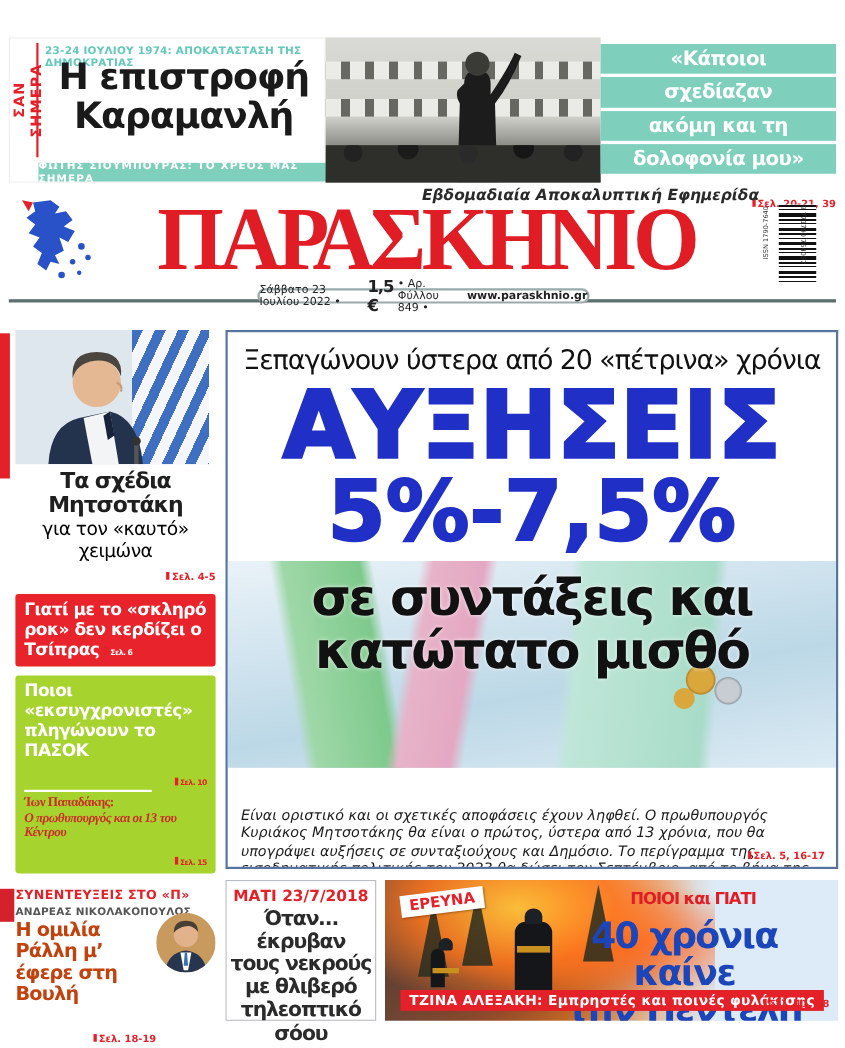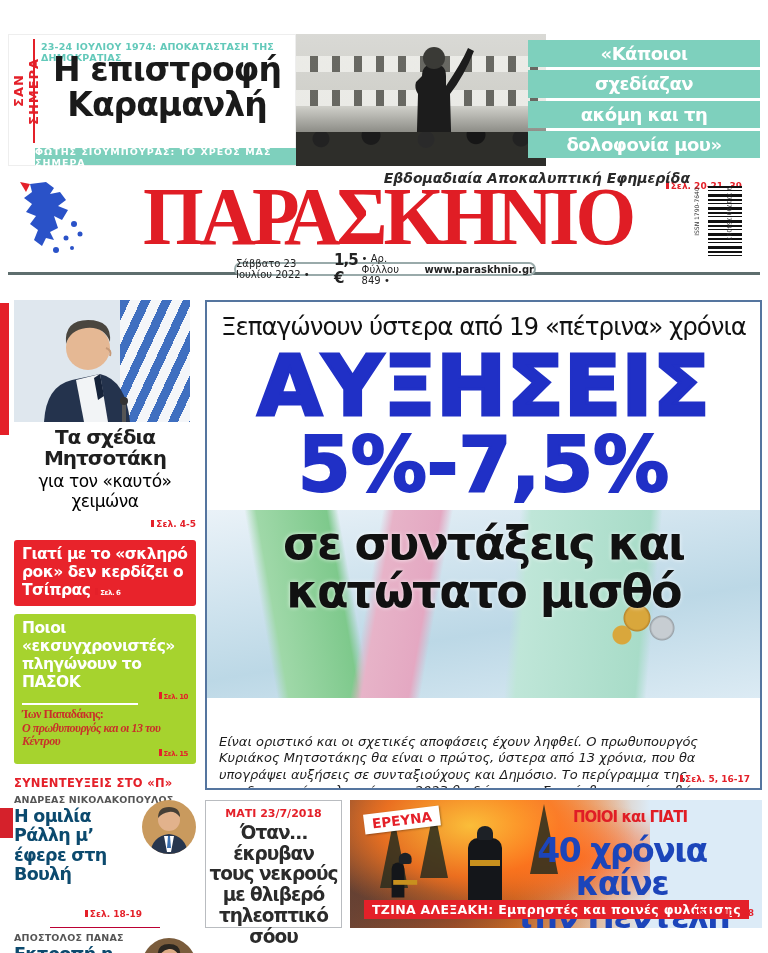--- a/index.html
+++ b/index.html
@@ -26,21 +26,21 @@
   .bp-windows1,.bp-windows2 { position:absolute; left:0; width:100%; height:16px;
     background:repeating-linear-gradient(90deg,#efefeb 0 14px,#55554f 14px 22px); opacity:.85; }
   .bp-windows1 { top:22px; } .bp-windows2 { top:56px; }
   .bp-crowd { position:absolute; left:0; bottom:0; width:100%; height:34px;
     background:radial-gradient(circle at 10% 20%,#222 8px,transparent 9px),
                radial-gradient(circle at 30% 10%,#1b1b1b 9px,transparent 10px),
                radial-gradient(circle at 52% 22%,#2a2a2a 8px,transparent 9px),
                radial-gradient(circle at 72% 8%,#161616 9px,transparent 10px),
                radial-gradient(circle at 90% 18%,#222 8px,transparent 9px), #2e2e2a; }
   .bp-man { position:absolute; left:96px; top:8px; width:86px; height:124px; }
-  .banner-quote { position:absolute; right:0; top:6px; width:232px; height:118px;
+  .banner-quote { position:absolute; right:0; top:6px; width:214px; height:118px;
     display:flex; flex-direction:column; gap:3px; }
   .banner-quote .qrow { flex:1; background:#7ed0bd; color:#fff; font-weight:bold; font-size:18px;
     display:flex; align-items:center; justify-content:center; letter-spacing:-0.5px; }
   .quote-ref { position:absolute; left:0; top:141px; width:214px; text-align:right; }
 
   .pageref { color:#e42029; font-weight:bold; font-size:9px; white-space:nowrap; }
   .pageref::before { content:""; display:inline-block; width:3px; height:7px; background:#e42029; margin-right:2px; }
 
   
   .masthead { position:absolute; left:8px; top:168px; width:752px; height:100px; }
@@ -72,28 +72,28 @@
     background:repeating-linear-gradient(115deg,#3f6fc0 0 9px,#f4f6f9 9px 19px); }
   .lc-headline { margin-top:5px; text-align:center; font-weight:bold; font-size:20px; line-height:1.05;
     color:#1f1f1f; letter-spacing:-1px; }
   .lc-sub { text-align:center; font-size:17px; color:#000000; margin-top:2px; letter-spacing:-0.5px; }
   .lc-ref { text-align:right; margin-top:1px; }
   .redbox { margin-top:9px; background:#e8232b; border-radius:3px; padding:6px 8px 7px;
     color:#fff; font-weight:bold; font-size:15.5px; line-height:1.15; letter-spacing:-0.5px; }
   .redbox .inlineref { font-size:7px; }
   .greenbox { margin-top:8px; background:#a6d32e; border-radius:3px; padding:6px 8px 6px;
     color:#fff; font-weight:bold; font-size:15.5px; line-height:1.15; letter-spacing:-0.5px; }
-  .greenbox .g-ref { display:block; text-align:right; font-size:7px; margin-top:0; }
+  .greenbox .g-ref { display:block; text-align:right; font-size:7px; margin-top:15px; }
   .greenbox hr { border:none; border-top:2px solid #fff; width:70%; margin:2px 0 3px; }
   .greenbox .g-author { font-family:"Liberation Serif", serif; color:#c9302a; font-size:12px; font-weight:bold; }
   .greenbox .g-sub { font-family:"Liberation Serif", serif; color:#c9302a; font-size:12px; font-style:italic; font-weight:bold; }
   .int-header { margin-top:12px; color:#e42029; font-weight:bold; font-size:11.5px; letter-spacing:0.3px; }
   .int-item { position:relative; margin-top:4px; min-height:62px; }
   .int-name { color:#555; font-weight:bold; font-size:9.5px; letter-spacing:0.2px; }
-  .int-headline { font-size:17.5px; color:#0c4a6e; letter-spacing:-0.7px; line-height:1.1; margin-top:2px; width:122px; font-weight:bold;}
+  .int-headline { font-size:17.5px; color:#c2410c; letter-spacing:-0.7px; line-height:1.1; margin-top:2px; width:122px; font-weight:bold;}
   .int-photo { position:absolute; right:0; top:6px; width:54px; height:54px; border-radius:50%; overflow:hidden; }
   .int-ref { width:128px; text-align:right; margin-top:18px; }
   .int-div { border:none; border-top:1.5px solid #b03; width:60%; margin:6px auto 4px; }
   .edge-badge { position:absolute; left:0; top:808px; width:13px; height:30px; background:#d5212b; }
 
   
   .mainbox { position:absolute; left:205px; top:300px; width:557px; height:490px;
     border:2px solid #55759f; background:#fff; overflow:hidden; }
   .main-kicker { text-align:center; margin-top:10px; font-size:24.5px; color:#111; letter-spacing:-1px; font-weight:500; }
   .main-h1 { text-align:center; color:#2030c6; font-weight:bold; font-size:84px; line-height:0.95;
@@ -115,21 +115,21 @@
   .bullets { position:absolute; left:12px; top:382px; width:535px; display:flex; gap:14px; }
   .bullet { flex:1; font-weight:bold; font-size:17px; line-height:1.2; color:#111; letter-spacing:-0.5px; }
   .bullet::before { content:"•"; color:#e42029; margin-right:5px; font-size:19px; }
   .main-body { position:absolute; left:12px; top:432px; width:535px; font-style:italic;
     font-size:13px; line-height:1.25; color:#1c1c1c; }
   .main-ref { position:absolute; right:10px; bottom:4px; }
 
   
   .mati-box { position:absolute; left:205px; top:800px; width:137px; height:128px;
     border:1px solid #b9bcc0; background:#fff; text-align:center; padding-top:6px; }
-  .mati-kicker { color:#e42029; font-weight:bold; font-size:11px; }
+  .mati-kicker { color:#e42029; font-weight:bold; font-size:14px; }
   .mati-headline { font-weight:bold; font-size:18.5px; line-height:1.12; color:#2b2b2b; letter-spacing:-1px; margin-top:3px; }
   .mati-ref { text-align:right; padding-right:6px; margin-top:2px; }
 
   .penteli { position:absolute; left:350px; top:800px; width:412px; height:128px;
     background:#dcebf7; overflow:hidden; }
   .fire { position:absolute; left:0; top:0; width:300px; height:128px;
     background:
       radial-gradient(ellipse at 40% 20%,rgba(255,200,60,.9) 0%,rgba(255,120,30,.8) 35%,transparent 65%),
       radial-gradient(ellipse at 70% 45%,rgba(255,90,20,.9) 0%,transparent 55%),
       radial-gradient(ellipse at 20% 70%,rgba(90,60,50,.9) 0%,transparent 60%),
@@ -279,21 +279,21 @@
         <path d="M22 36 L32 36 L29 52 L25 52 Z" fill="#fff"></path>
         <circle cx="27" cy="20" r="11" fill="#dcab85"></circle>
         <path d="M16 20 Q14 6 27 6 Q40 6 38 19 Q33 10 27 11 Q20 12 16 20 Z" fill="#2b2620"></path>
       </svg>
 
     </div>
 
   </aside>
 
   <section class="mainbox">
-    <div class="main-kicker">Ξεπαγώνουν ύστερα από 19 «πέτρινα» χρόνια</div>
+    <div class="main-kicker">Ξεπαγώνουν ύστερα από 20 «πέτρινα» χρόνια</div>
     <div class="main-h1">ΑΥΞΗΣΕΙΣ</div>
     <div class="main-h2">5%-7,5%</div>
     <div class="money"></div>
     <div class="main-h3">
       <span>σε συντάξεις και</span><br>
       <span>κατώτατο μισθό</span>
     </div>
     <div class="main-body">Είναι οριστικό και οι σχετικές αποφάσεις έχουν ληφθεί. Ο πρωθυπουργός Κυριάκος Μητσοτάκης θα είναι ο πρώτος, ύστερα από 13 χρόνια, που θα υπογράψει αυξήσεις σε συνταξιούχους και Δημόσιο. Το περίγραμμα της εισοδηματικής πολιτικής του 2023 θα δώσει τον Σεπτέμβριο, από το βήμα της ΔΕΘ</div>
     <span class="pageref main-ref">Σελ. 5, 16-17</span>
   </section>

